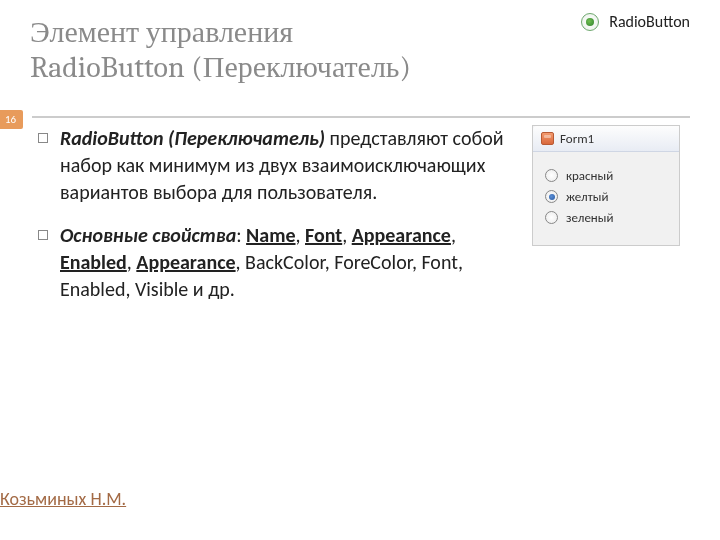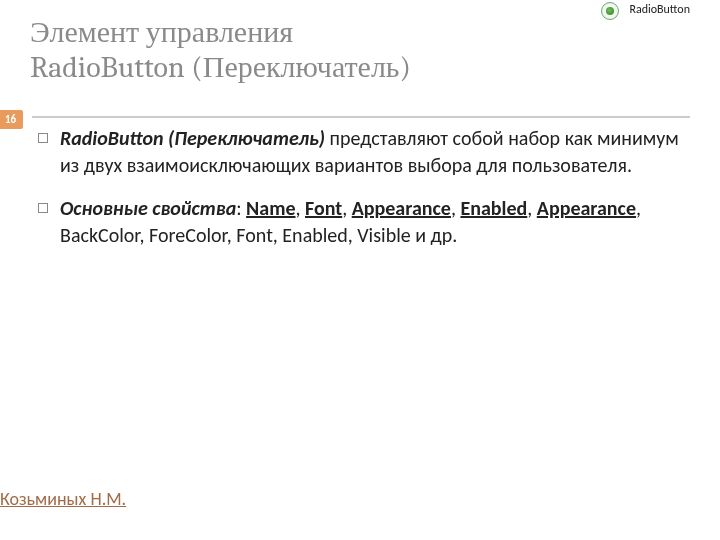--- a/index.html
+++ b/index.html
@@ -27,37 +27,37 @@
   }
   .page-badge {
     position: absolute;
     left: 0;
     top: 110px;
     background: #e89b5b;
     color: #fff;
     font-size: 11px;
     padding: 3px 7px 3px 5px;
     border-radius: 0 2px 2px 0;
-    font-weight: bold;
   }
   .divider {
     position: absolute;
     top: 116px;
     left: 32px;
     right: 30px;
     height: 2px;
     background: #ccc;
   }
   .header-radio {
     position: absolute;
     right: 30px;
-    top: 2px;
-    display: flex;
+    top: 12px;
+    display: flex;
+    align-items: center;
     gap: 10px;
-    font-size: 12px;
+    font-size: 16px;
     color: #222;
   }
   .rb-outer {
     width: 18px; height: 18px;
     border: 1px solid #6fa86f;
     border-radius: 50%;
     display: flex; align-items: center; justify-content: center;
     background: radial-gradient(#fff, #e8f0e8);
   }
   .rb-dot {
@@ -182,16 +182,38 @@
       <ul>
         <li>
           <span class="b">RadioButton (Переключатель)</span><span> представляют собой набор как минимум из двух взаимоисключающих вариантов выбора для пользователя.</span>
         </li>
         <li>
           <span class="b">Основные свойства</span><span>: </span><span class="u">Name</span>, <span class="u">Font</span>, <span class="u">Appearance</span>, <span class="u">Enabled</span>, <span class="u">Appearance</span>, <span>BackColor, ForeColor, Font, Enabled, Visible и др.</span>
         </li>
       </ul>
     </div>
 
+    <div class="form-shot">
+      <div class="form-titlebar">
+        <span class="form-icon"></span>
+        <span>Form1</span>
+      </div>
+      <div class="form-body">
+        <div class="rb-row">
+          <span class="rb-small"></span>
+          <span>красный</span>
+        </div>
+        <div class="rb-row">
+          <span class="rb-small">
+              <span class="dot"></span>
+            </span>
+          <span>желтый</span>
+        </div>
+        <div class="rb-row">
+          <span class="rb-small"></span>
+          <span>зеленый</span>
+        </div>
+      </div>
+    </div>
   </div>
 </div>
 
 <div class="footer">Козьминых Н.М.</div>
 
 </body></html>

